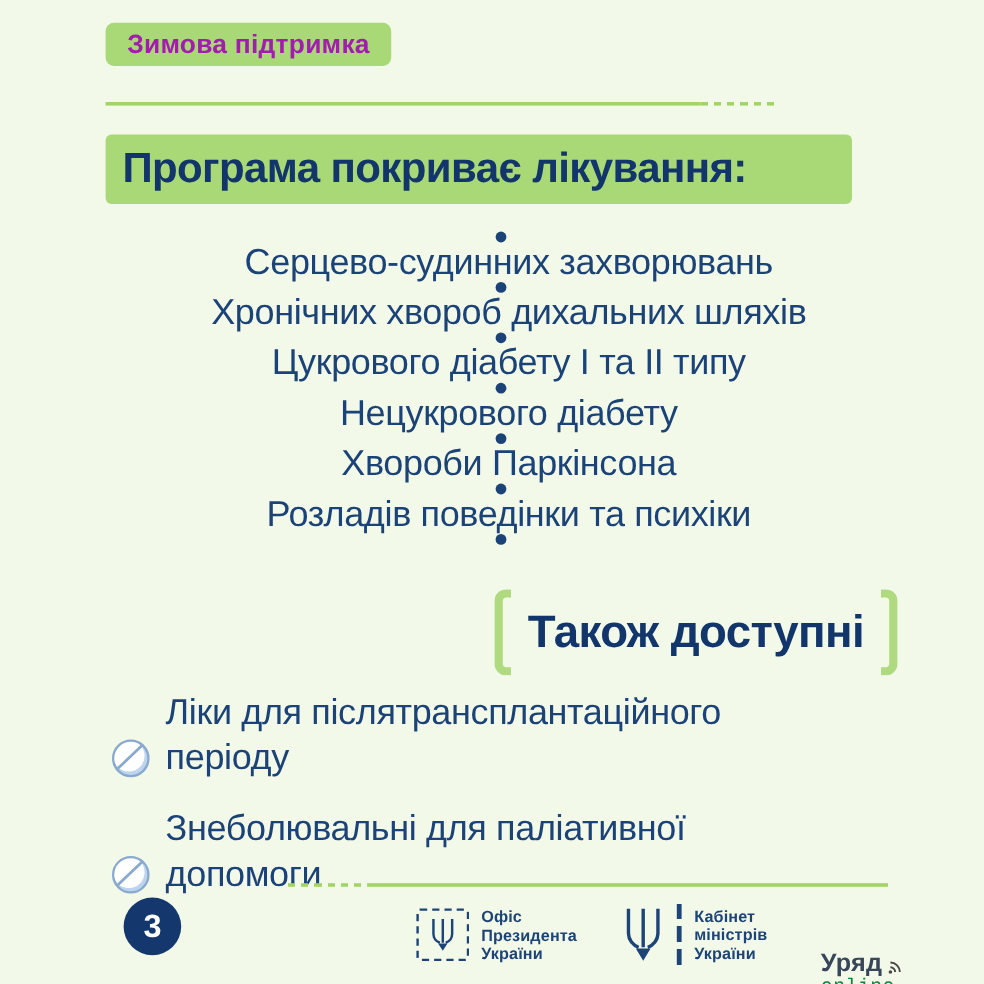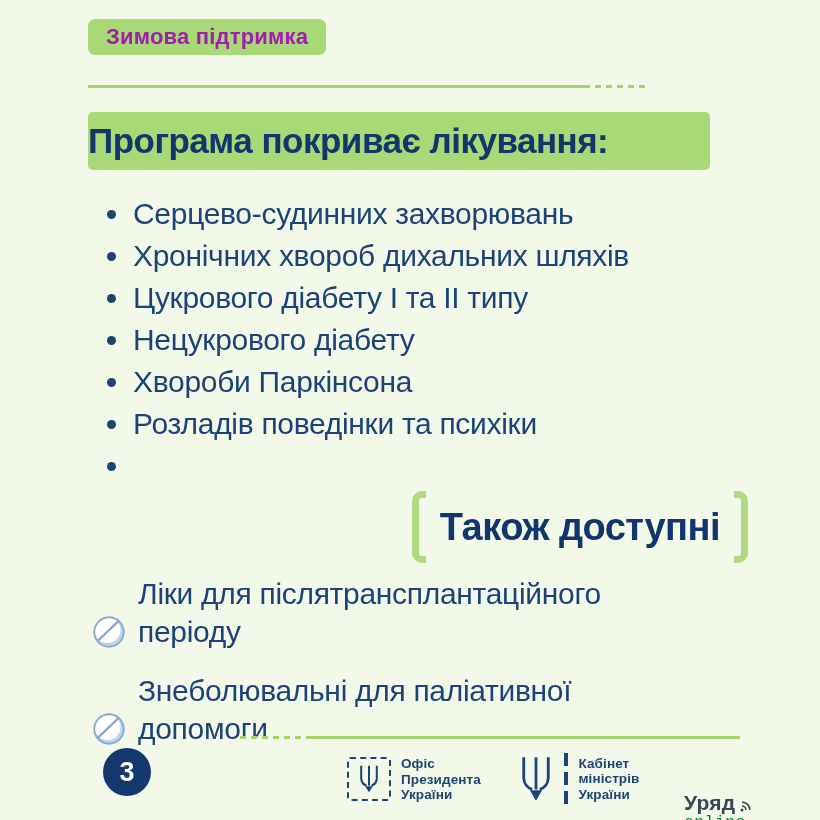--- a/index.html
+++ b/index.html
@@ -32,31 +32,31 @@
   .footer-divider .seg-solid{flex:1;background:#a2d46a;}
 
   
   .header-bar{
     position:absolute;left:88px;top:112px;width:622px;height:58px;
     background:#a9d876;border-radius:5px;
     display:flex;align-items:center;
   }
   .header-bar .title{
     color:#12356b;font-weight:bold;font-size:35px;
-    letter-spacing:-0.5px;white-space:nowrap;
+    padding-left:14px;letter-spacing:-0.5px;white-space:nowrap;
   }
 
   
   .bullet-list{
     position:absolute;left:104px;top:193px;width:640px;
     margin:0;padding:0;list-style:none;
   }
   .bullet-item{
     display:flex;align-items:center;height:42px;
-    color:#1b4377;font-size:30px;letter-spacing:-0.3px;
+    color:#1b4377;font-size:30px;letter-spacing:-0.3px;flex-direction:column;
   }
   .bullet-item .dot{
     width:9px;height:9px;border-radius:50%;
     background:#1b4377;margin:0 17px 0 3px;flex:0 0 auto;
   }
 
   
   .also-heading{
     position:absolute;right:72px;top:490px;
     display:flex;align-items:center;gap:14px;height:74px;

